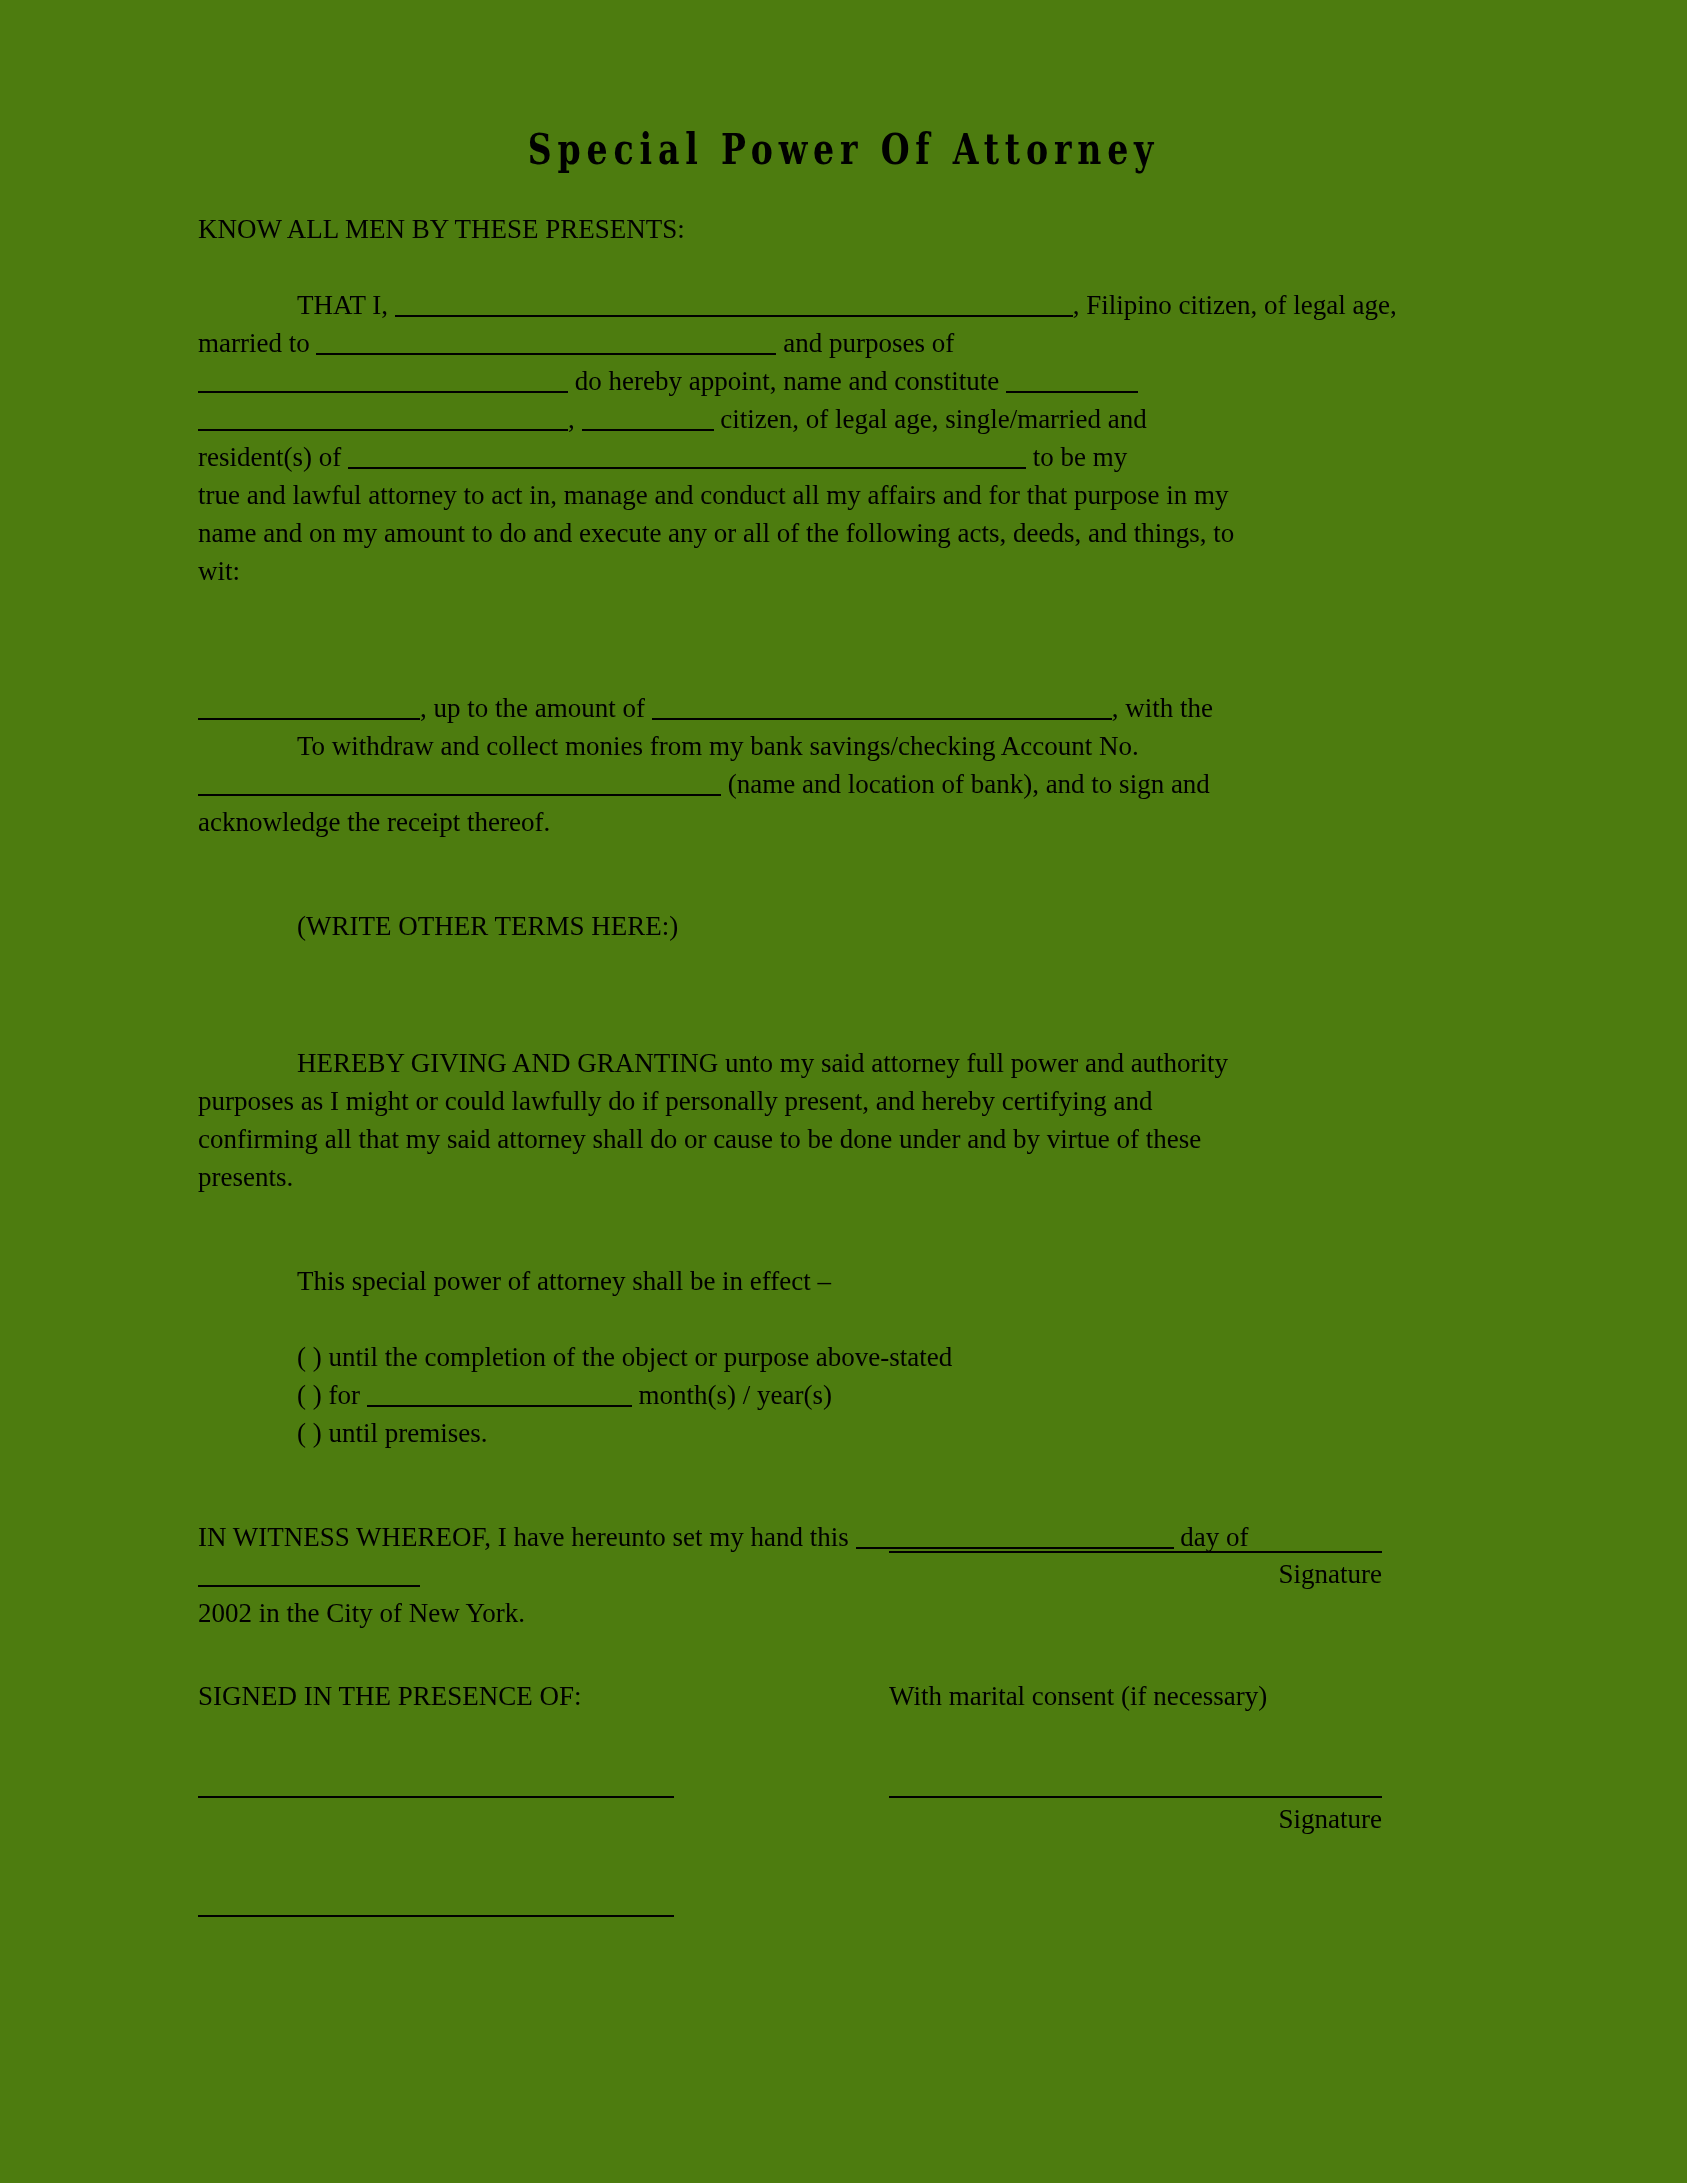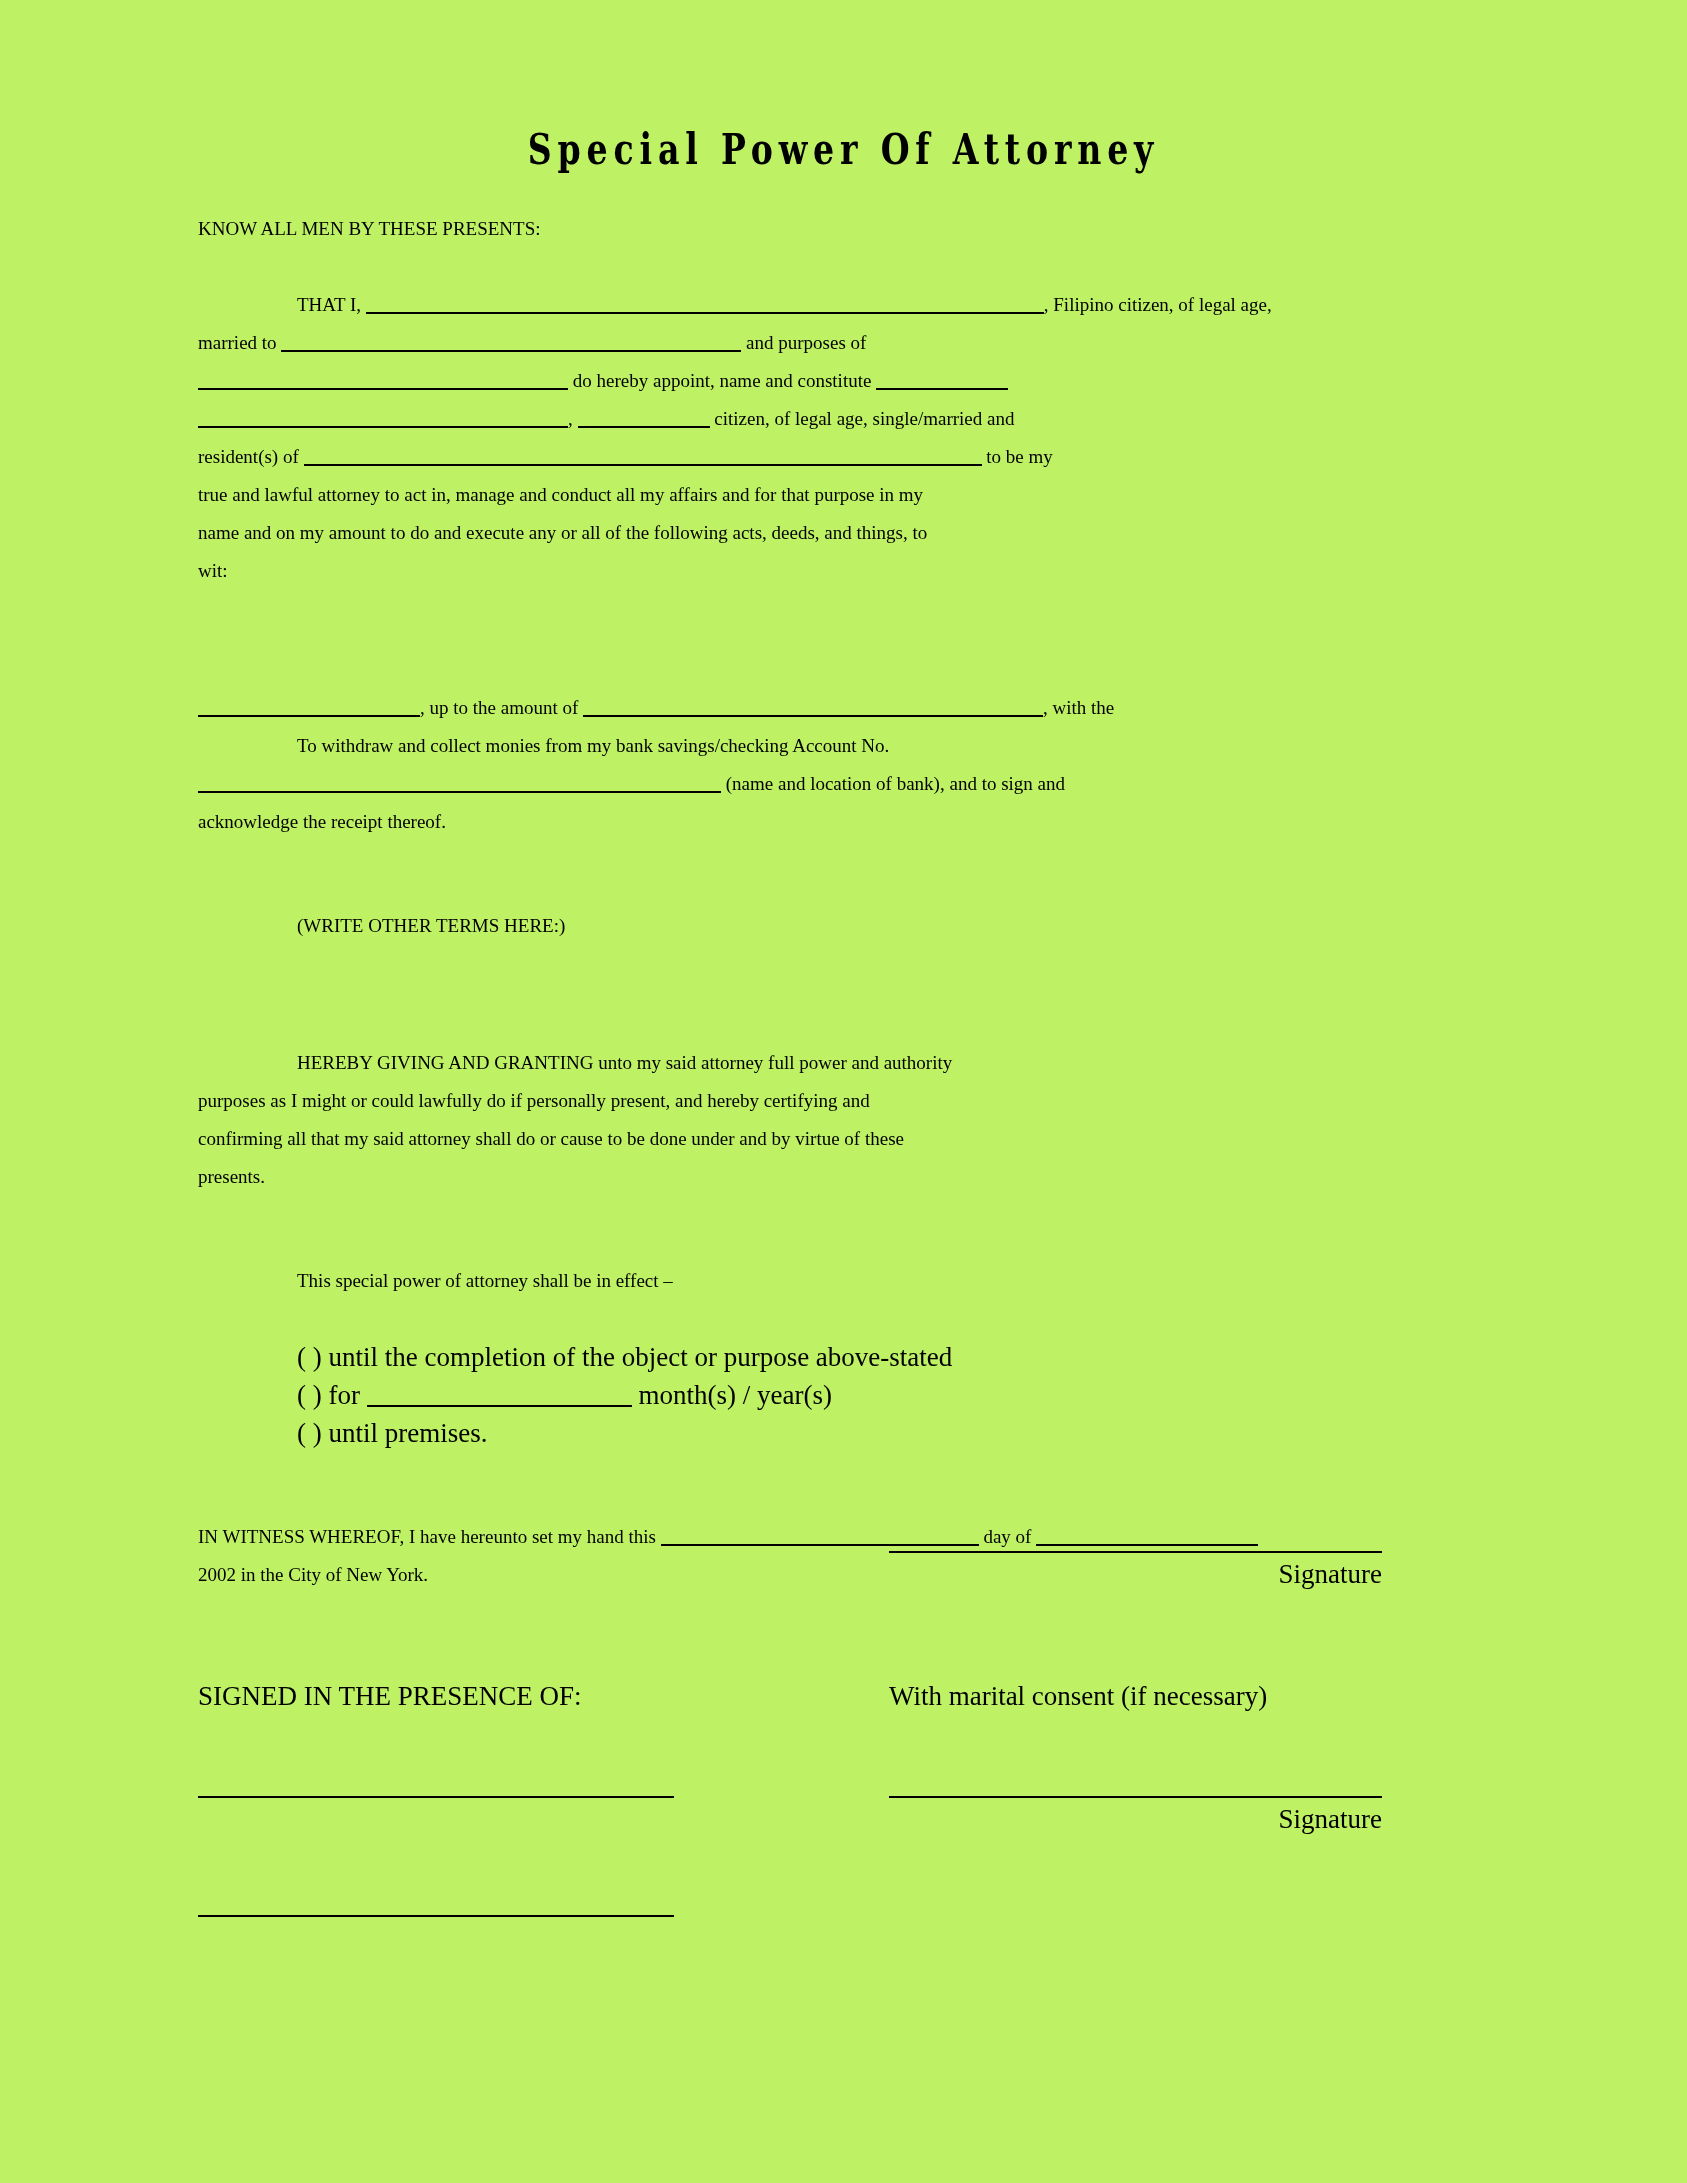--- a/index.html
+++ b/index.html
@@ -13,21 +13,21 @@
     height: 2183px;
     font-family: "Liberation Serif", "DejaVu Serif", serif;
     color: #000000;
     -webkit-font-smoothing: antialiased;
   }
 
   .page {
     position: relative;
     width: 1687px;
     height: 2183px;
-    background: #bef264;
+    background: #4d7c0f;
     box-sizing: border-box;
     padding: 0;
     overflow: hidden;
   }
 
   
   .doc-title {
     margin: 0;
     padding-top: 114px;
     text-align: center;
@@ -46,21 +46,21 @@
   .body-wrap {
     position: absolute;
     left: 198px;
     top: 210px;
     width: 1247px;
   }
 
   p.blk {
     margin: 0;
     padding: 0;
-    font-size: 19px;
+    font-size: 27px;
     line-height: 38px;
     text-align: left;
     word-spacing: 0px;
   }
 
   .indent::before {
     content: "";
     display: inline-block;
     width: 99px;
   }

